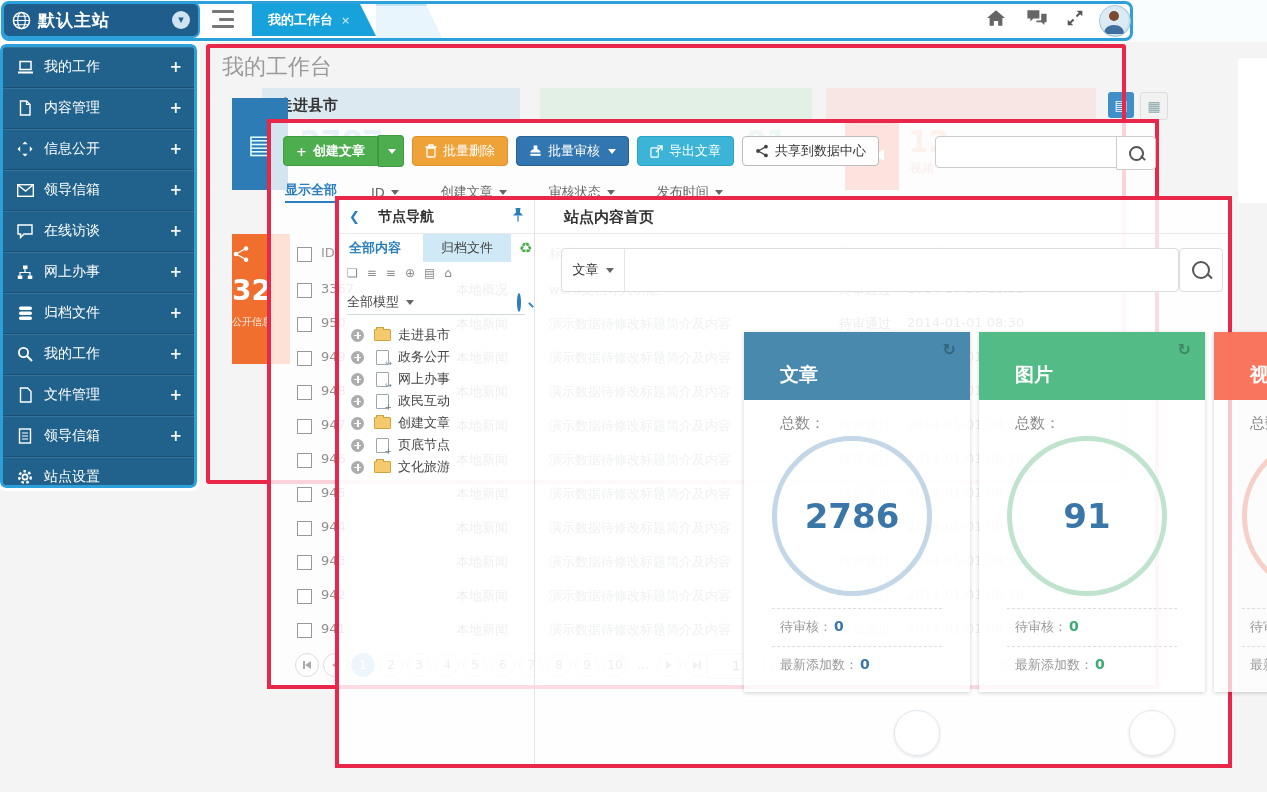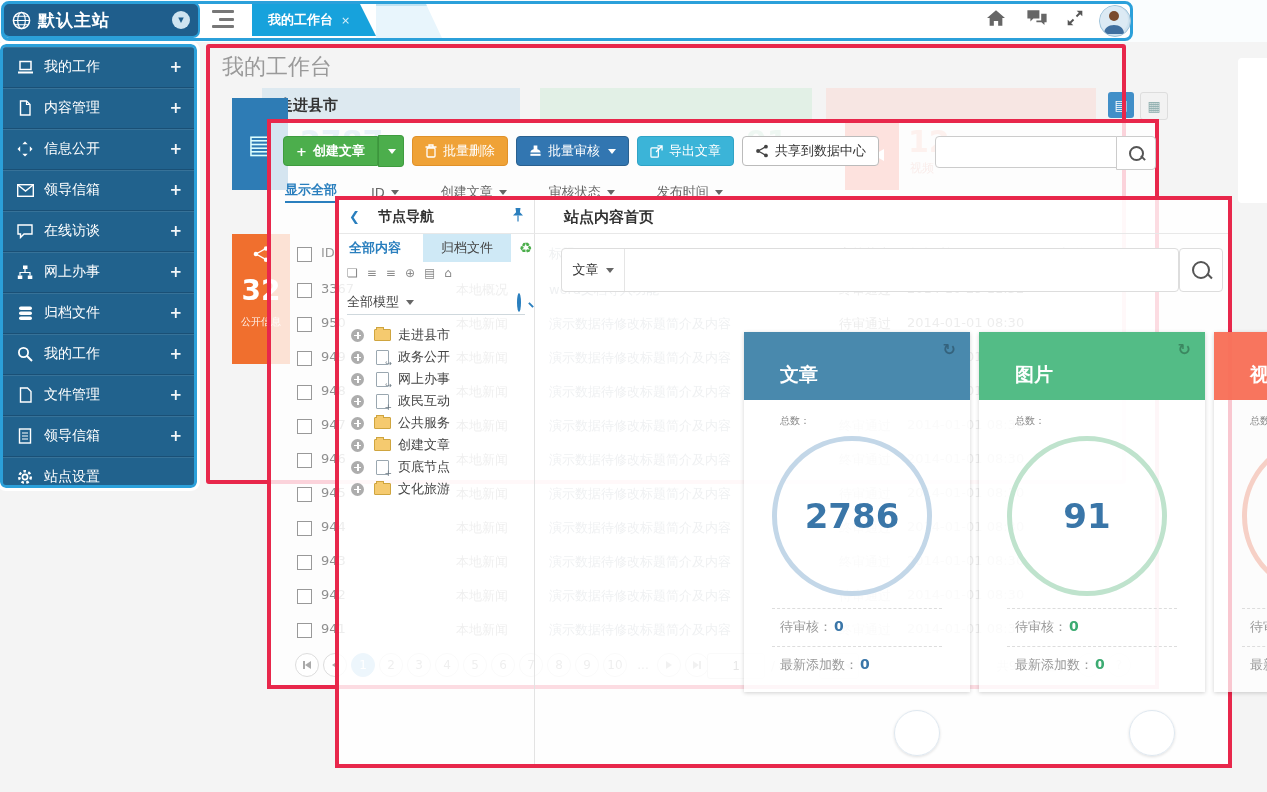--- a/index.html
+++ b/index.html
@@ -39,21 +39,21 @@
   .g-panel-title{left:278px;top:96px;font-size:15px;font-weight:bold;color:#333;}
   .mini-btn{top:92px;width:26px;height:26px;border-radius:3px;display:flex;align-items:center;justify-content:center;font-size:14px;}
   .doc-btn{left:1108px;background:#418fc8;color:#fff;}
   .img-btn{left:1140px;background:#f2f2f2;color:#8aa;border:1px solid #ddd;}
   .g-bluebox{left:232px;top:98px;width:56px;height:92px;background:#2e7cb5;color:#dff;display:flex;align-items:center;justify-content:center;font-size:26px;}
   .g-num1{left:300px;top:124px;font-size:30px;font-weight:bold;color:#8db9dd;}
   .g-num2{left:746px;top:124px;font-size:30px;font-weight:bold;color:#a9d8bd;}
   .g-redbox{left:845px;top:120px;width:54px;height:70px;background:#f4705a;color:#fff;display:flex;align-items:center;justify-content:center;font-size:22px;}
   .g-num3{left:908px;top:124px;font-size:30px;font-weight:bold;color:#f3b7aa;}
   .g-vlabel{left:910px;top:160px;font-size:12px;color:#e2a69c;}
-  .g-orangebox{left:232px;top:234px;width:58px;height:130px;background:#f06f2e;color:#fff;text-align:center;}
+  .g-orangebox{left:232px;top:234px;width:58px;height:130px;background:#f06f2e;color:#fff;text-align:left;}
   .g-orangebox .sh{font-size:20px;display:block;margin-top:10px;}
   .g-orangebox .n{font-size:28px;font-weight:bold;display:block;margin-top:6px;}
   .g-orangebox .t{font-size:10px;display:block;margin-top:8px;opacity:.9;}
   .g-white{left:1238px;top:58px;width:29px;height:145px;background:#fff;border-radius:4px 0 0 4px;}
 
   
   .overlayA{left:206px;top:44px;width:912px;height:432px;border:4px solid #e8274b;border-radius:3px;z-index:10;}
 
   
   .panelB{left:267px;top:119px;width:892px;height:570px;border:4px solid #e8274b;background:rgba(255,255,255,.80);z-index:20;box-sizing:border-box;}
@@ -133,21 +133,21 @@
   .cp-type .caret{border-top-color:#666;}
   .cp-input{flex:1;border:none;background:transparent;outline:none;}
   .cp-search-btn{position:absolute;left:645px;top:48px;width:44px;height:44px;border:1px solid #ddd;border-radius:4px;background:#fff;display:flex;align-items:center;justify-content:center;cursor:pointer;box-sizing:border-box;}
   .mag.big{width:14px;height:14px;}
   .mag.big::after{left:12px;top:12px;width:7px;}
 
   .card{position:absolute;top:132px;width:226px;height:360px;background:rgba(255,255,255,.74);box-shadow:0 1px 4px rgba(0,0,0,.18);}
   .card-head{position:absolute;left:0;top:0;width:100%;height:68px;}
   .card-head .nm{position:absolute;left:36px;bottom:12px;font-size:19px;font-weight:bold;color:#fff;}
   .card-refresh{position:absolute;right:14px;top:8px;font-size:16px;font-weight:bold;color:rgba(0,0,0,.28);cursor:pointer;}
-  .card .total{position:absolute;left:36px;top:82px;font-size:10px;color:#888;}
+  .card .total{position:absolute;left:36px;top:82px;font-size:15px;color:#888;}
   .ring{position:absolute;left:28px;top:104px;width:160px;height:160px;border-radius:50%;border:5px solid;display:flex;align-items:center;justify-content:center;box-sizing:border-box;}
   .ring .cnt{font-size:34px;font-weight:bold;color:#3a76a8;}
   .dash{position:absolute;left:28px;right:28px;border-top:1px dashed #ddd;}
   .pend{position:absolute;left:36px;top:286px;font-size:13px;color:#999;}
   .late{position:absolute;left:36px;top:324px;font-size:13px;color:#999;}
   .val{font-size:14px;font-weight:bold;margin-left:2px;}
   .circle-btn{position:absolute;top:510px;width:46px;height:46px;border-radius:50%;background:rgba(255,255,255,.85);border:1px solid #dfe8f0;box-shadow:0 1px 3px rgba(0,0,0,.12);display:flex;flex-direction:column;align-items:center;justify-content:center;gap:3px;cursor:pointer;box-sizing:border-box;}
   .circle-btn i{display:block;width:20px;height:3px;border-radius:1px;}
 
   .card1 .card-head{background:rgba(62,130,168,.94);}
@@ -450,25 +450,20 @@
           </div>
         <div class="tnode">
             <span class="tplus"></span>
             <i class="ico-file link"></i>
             <span>网上办事</span>
           </div>
         <div class="tnode">
             <span class="tplus"></span>
             <i class="ico-file plus"></i>
             <span>政民互动</span>
-          </div>
-        <div class="tnode">
-            <span class="tplus"></span>
-            <span class="ico-folder"></span>
-            <span>公共服务</span>
           </div>
         <div class="tnode">
             <span class="tplus"></span>
             <span class="ico-folder"></span>
             <span>创建文章</span>
           </div>
         <div class="tnode">
             <span class="tplus"></span>
             <i class="ico-file plus"></i>
             <span>页底节点</span>

